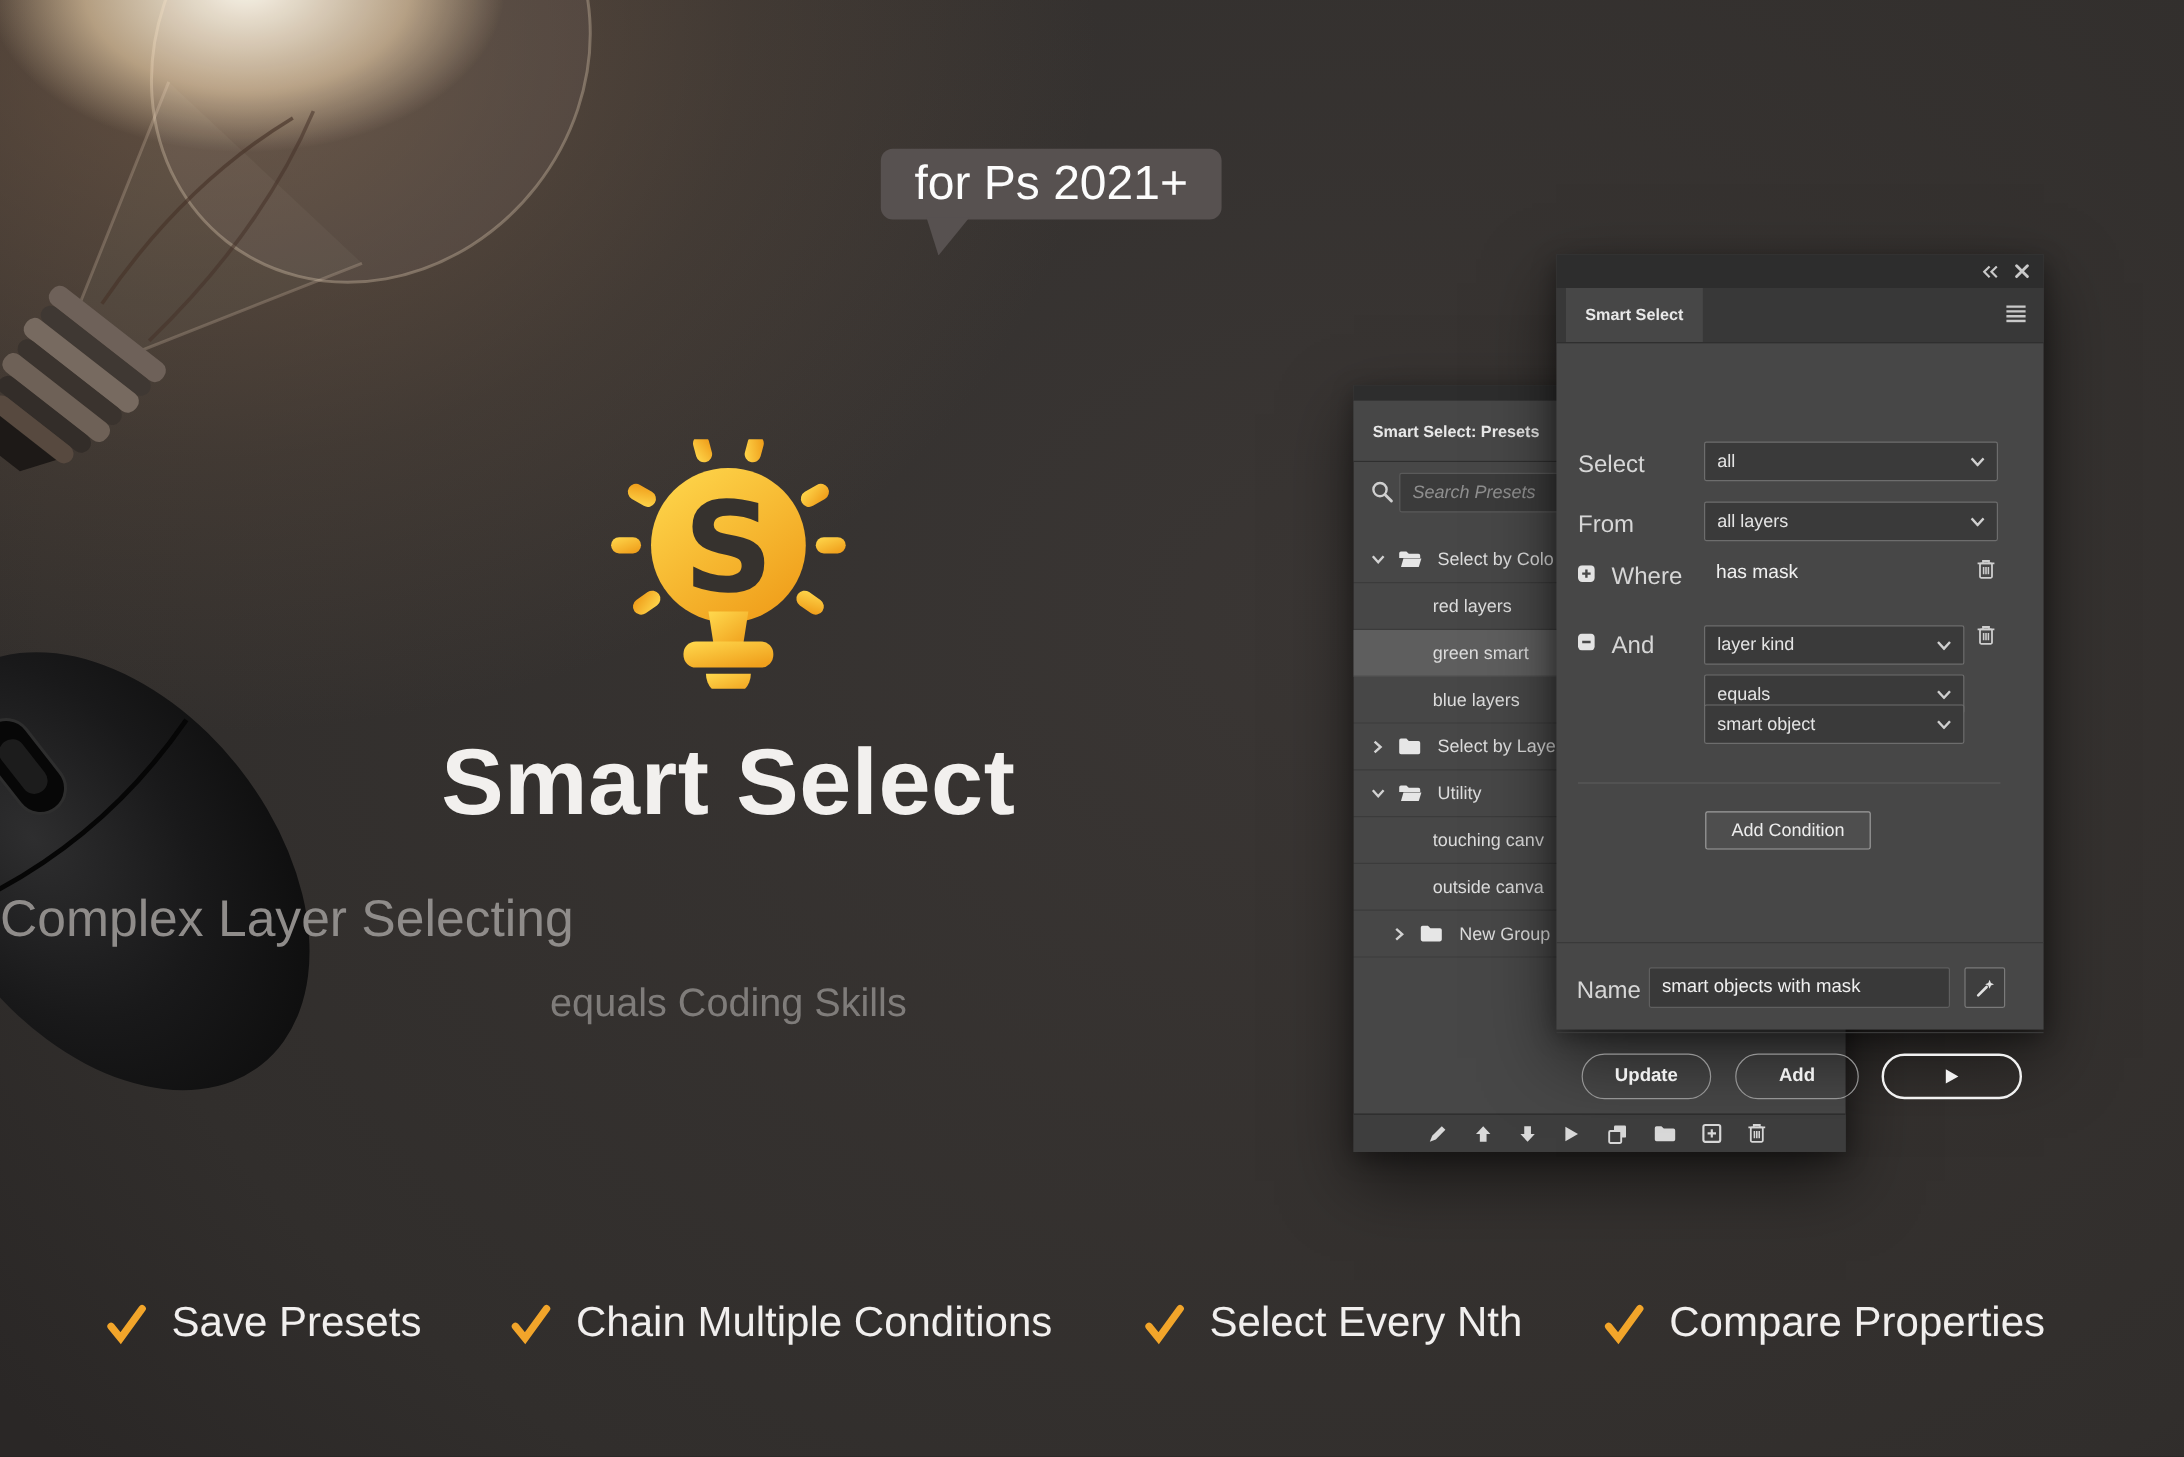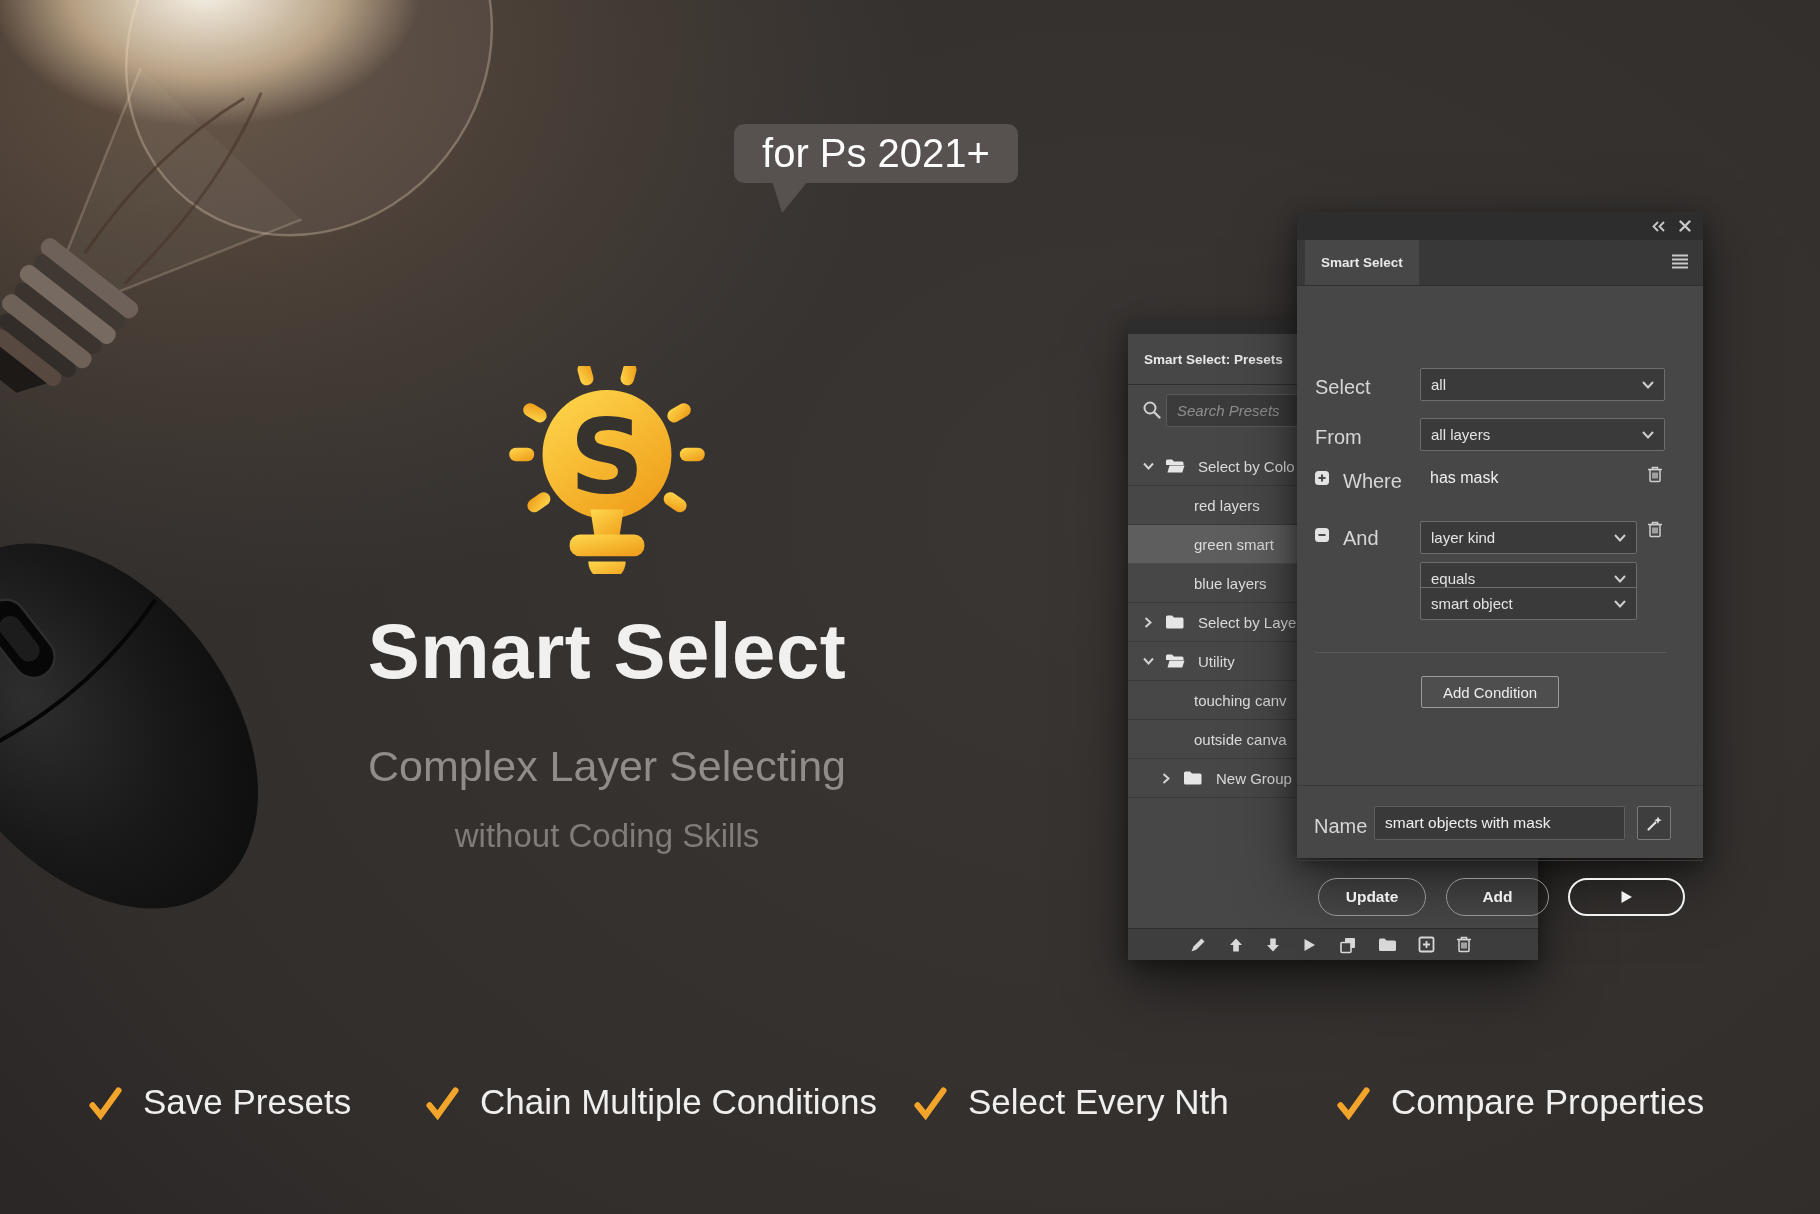--- a/index.html
+++ b/index.html
@@ -20,21 +20,21 @@
   .photo{position:absolute;pointer-events:none}
 
   
   .badge{position:absolute;left:734px;top:124px;width:284px;height:59px;background:#575150;border-radius:10px;
          display:flex;align-items:center;justify-content:center;color:#fcfcfc;font-size:40px;}
   .badge .tail{position:absolute;left:38px;top:57px;width:36px;height:32px;background:#575150;
          clip-path:polygon(0 0,100% 0,28% 100%);}
 
   
   .title{position:absolute;left:0;top:606px;width:1214px;text-align:center;font-size:78px;font-weight:bold;color:#f2f0ee;letter-spacing:.5px}
-  .subtitle{position:absolute;left:0;top:742px;width:1214px;text-align:center;font-size:43px;color:#8f8c8a}
+  .subtitle{position:absolute;left:0;top:742px;width:1214px;font-size:43px;color:#8f8c8a}
   .tagline{position:absolute;left:0;top:817px;width:1214px;text-align:center;font-size:33px;color:#7f7c7a}
 
   
   .panel{position:absolute;background:#474747;box-shadow:0 24px 55px rgba(0,0,0,.5),0 6px 18px rgba(0,0,0,.35);}
   .strip{position:absolute;left:0;top:0;width:100%;background:#2d2d2d;}
   .tabbar{position:absolute;left:0;width:100%;background:#383838;border-bottom:1px solid #2f2f2f;}
   .tab{position:absolute;top:0;height:100%;background:#474747;display:flex;align-items:center;padding:0 16px;
        font-size:13.5px;font-weight:bold;color:#e8e8e8;}
 
   
@@ -175,21 +175,21 @@
       <circle cx="100" cy="85" r="62" fill="url(#lg)"></circle>
       <path d="M84 138 L116 138 L111 170 L89 170 Z" fill="url(#lg)"></path>
       <rect x="64" y="162" width="72" height="21" rx="10" fill="url(#lg)"></rect>
       <path d="M82 188 a18 18 0 0 0 36 0 z" fill="url(#lg)"></path>
       <text x="100" y="122" text-anchor="middle" font-family="DejaVu Sans" font-weight="bold" font-size="100" fill="#36322e">S</text>
     </svg>
   </div>
 
   <div class="title">Smart Select</div>
   <div class="subtitle">Complex Layer Selecting</div>
-  <div class="tagline">without Coding Skills</div>
+  <div class="tagline">equals Coding Skills</div>
 
   <section class="panel presets">
     <div class="strip"></div>
     <div class="tabbar">
       <div class="tab" style="left:0;min-width:240px">
         <span>Smart Select: Presets</span>
       </div>
     </div>
     <div class="searchrow">
       <span class="mag">
@@ -461,21 +461,21 @@
           <path d="M4.5 16.5 L11 24.5 L25.5 4.5" stroke="#F2A52A" stroke-width="5" fill="none" stroke-linecap="round"></path>
         </svg>
       <span>Save Presets</span>
     </div>
     <div class="feat" style="left:424px">
       <svg width="37" height="37" viewBox="0 0 30 30">
           <path d="M4.5 16.5 L11 24.5 L25.5 4.5" stroke="#F2A52A" stroke-width="5" fill="none" stroke-linecap="round"></path>
         </svg>
       <span>Chain Multiple Conditions</span>
     </div>
-    <div class="feat" style="left:912px">
+    <div class="feat" style="left:952px">
       <svg width="37" height="37" viewBox="0 0 30 30">
           <path d="M4.5 16.5 L11 24.5 L25.5 4.5" stroke="#F2A52A" stroke-width="5" fill="none" stroke-linecap="round"></path>
         </svg>
       <span>Select Every Nth</span>
     </div>
     <div class="feat" style="left:1335px">
       <svg width="37" height="37" viewBox="0 0 30 30">
           <path d="M4.5 16.5 L11 24.5 L25.5 4.5" stroke="#F2A52A" stroke-width="5" fill="none" stroke-linecap="round"></path>
         </svg>
       <span>Compare Properties</span>

